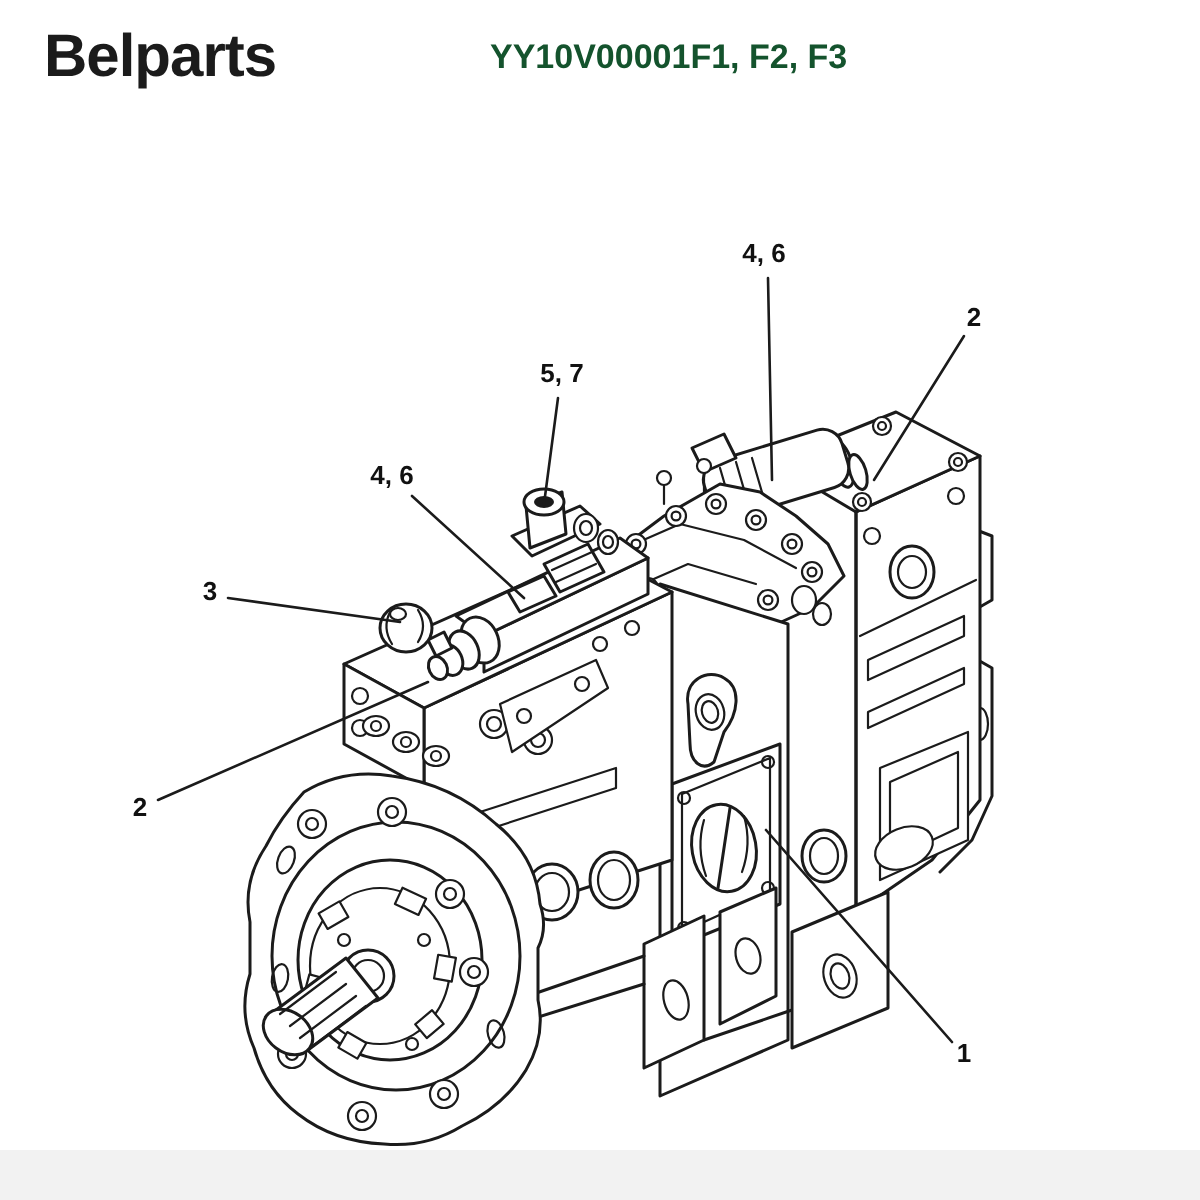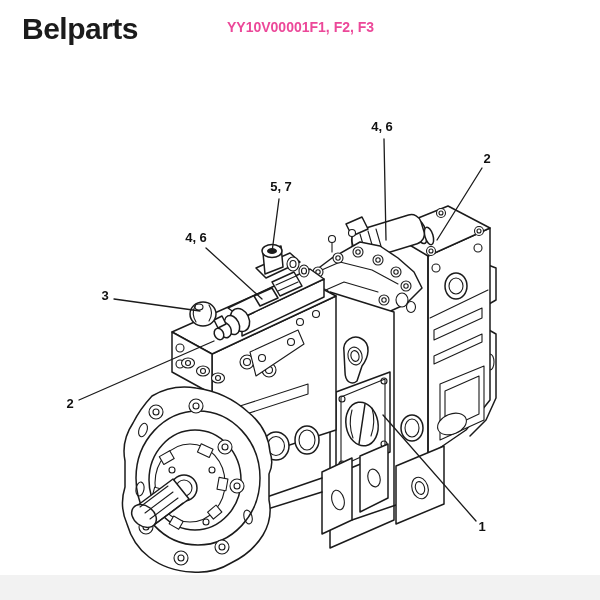--- a/index.html
+++ b/index.html
@@ -1,21 +1,21 @@
 <!DOCTYPE html>
 <html><head>
 <meta charset="utf-8">
 <style>
   html,body{margin:0;padding:0;background:#f2f2f2;}
   .page{position:relative;width:600px;height:575px;background:#ffffff;overflow:hidden;
         font-family:"Liberation Sans",sans-serif;}
   .brand{position:absolute;left:22px;top:12px;font-size:30px;font-weight:600;
          letter-spacing:-0.5px;color:#1b1b1b;}
-  .part-number{position:absolute;left:227px;top:19px;font-size:14px;font-weight:bold;
-         letter-spacing:0;color:#ec4899;}
+  .part-number{position:absolute;left:245px;top:19px;font-size:17px;font-weight:bold;
+         letter-spacing:0;color:#14532d;}
   svg.diagram{position:absolute;left:0;top:0;}
   .ln{fill:none;stroke:#1b1b1b;stroke-width:1.5;stroke-linecap:round;stroke-linejoin:round;}
   .th{fill:none;stroke:#1b1b1b;stroke-width:1.1;stroke-linecap:round;stroke-linejoin:round;}
   .fw{fill:#ffffff;stroke:#1b1b1b;stroke-width:1.5;stroke-linejoin:round;}
   .fw2{fill:#ffffff;stroke:#1b1b1b;stroke-width:1.1;stroke-linejoin:round;}
   .fd{fill:#1b1b1b;stroke:none;}
   .leader{fill:none;stroke:#1b1b1b;stroke-width:1.3;stroke-linecap:round;}
   .callout{font-family:"Liberation Sans",sans-serif;font-size:13px;font-weight:bold;
            fill:#111111;text-anchor:middle;}
 </style>

